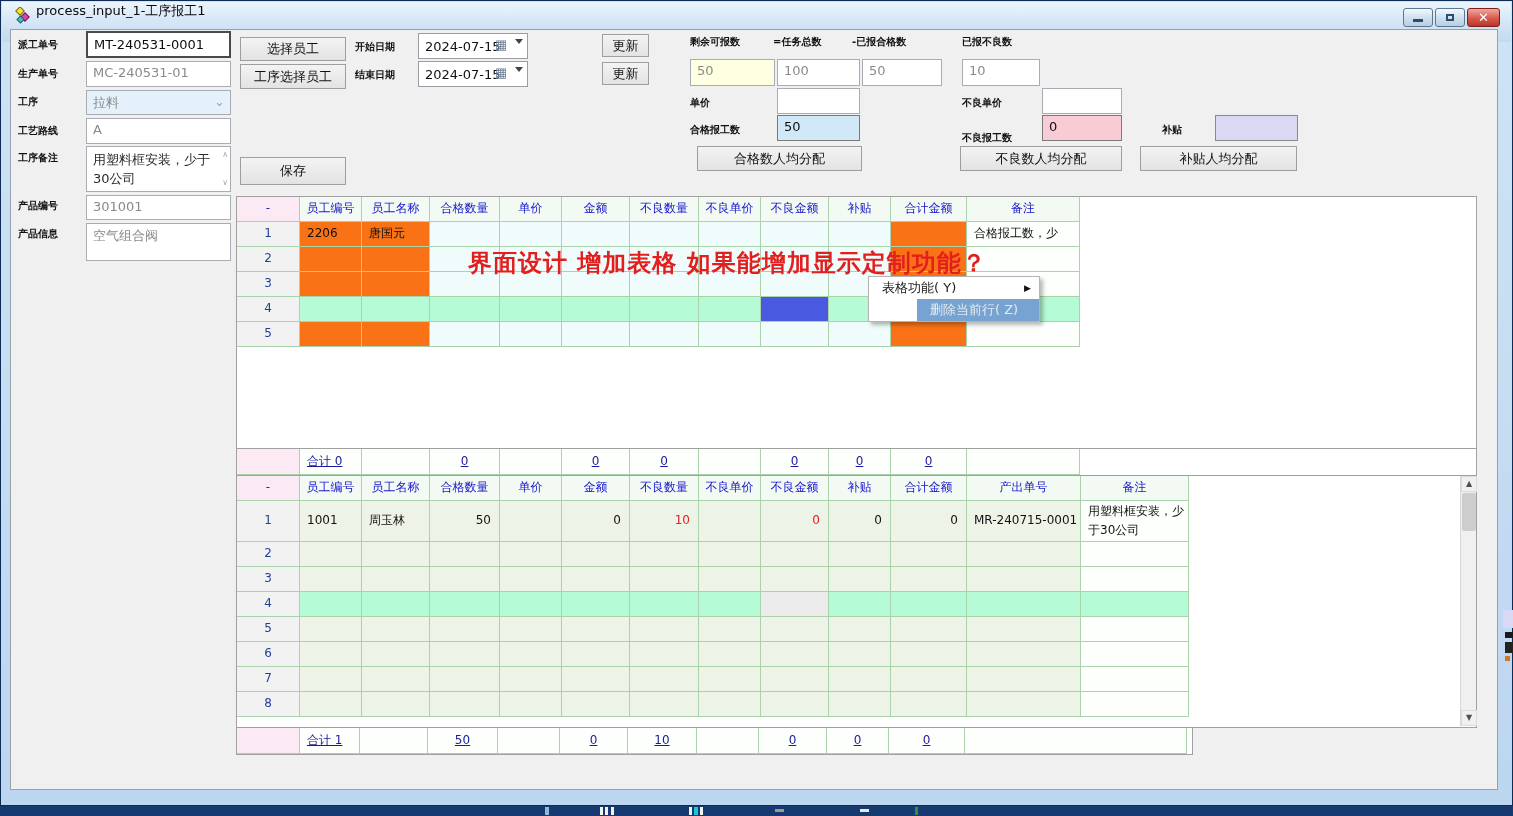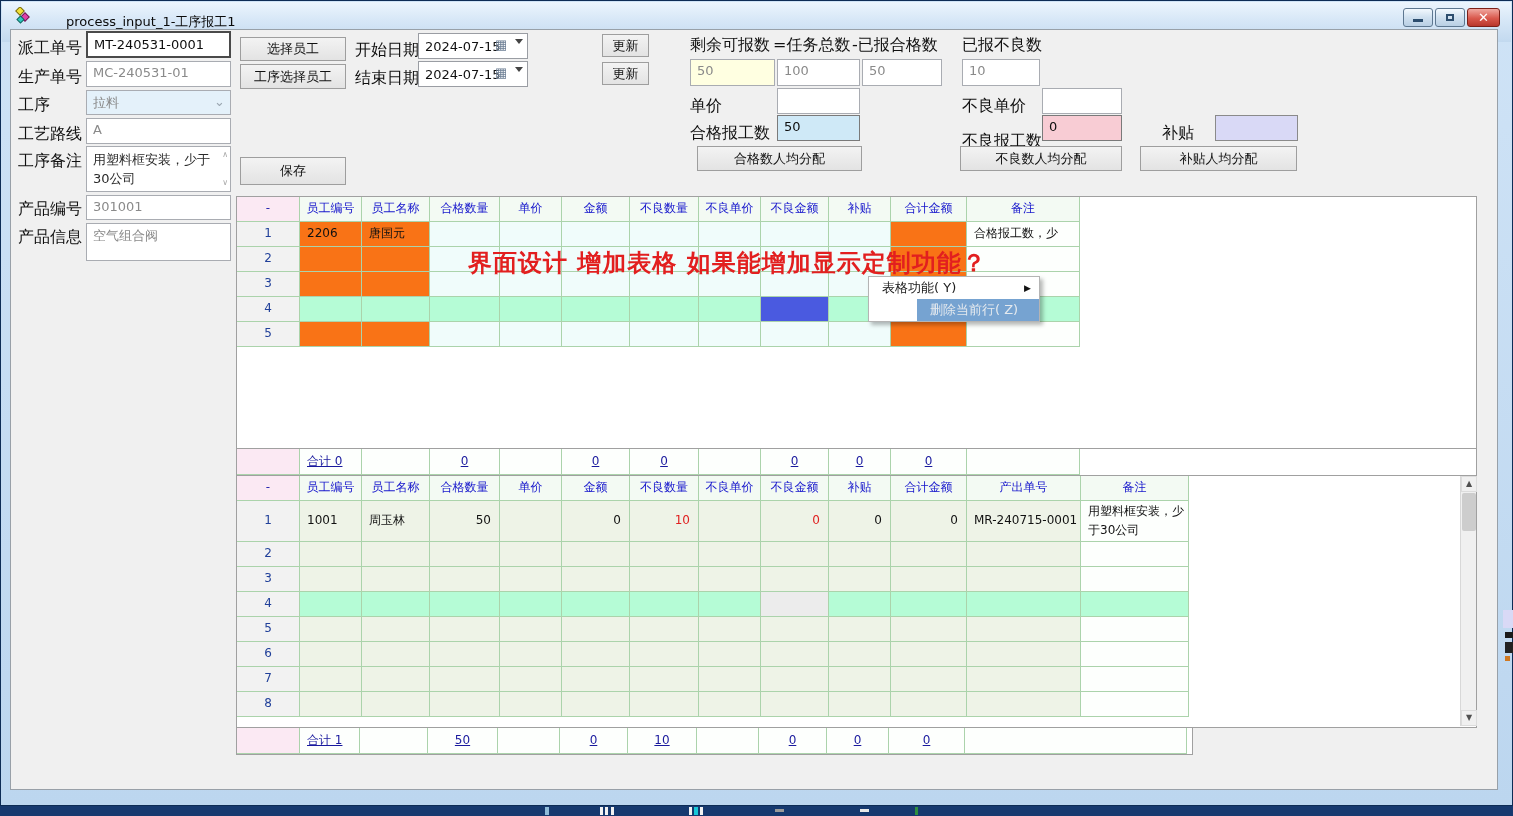--- a/index.html
+++ b/index.html
@@ -15,36 +15,36 @@
   .abs { position:absolute; }
 
   
   .desktop-strip { position:absolute; left:0; top:805px; width:1513px; height:11px; background:#16396f; }
   .desktop-strip span { position:absolute; top:2px; display:block; }
   .window { position:absolute; left:0; top:0; width:1513px; height:806px;
             background:linear-gradient(180deg,#cfe3f6 0%,#bcd6ef 100%);
             border:1px solid #0d2c55; }
   .titlebar { position:absolute; left:1px; top:1px; right:1px; height:40px;
               background:linear-gradient(180deg,#ecf5fd 0%,#d7e7f7 45%,#c2d9ef 100%);
-              display:flex; align-items:center;padding-left:30px; }
+              display:flex; align-items:flex-start; }
   .titlebar .title { margin-left:34px; font-size:13px; color:#0a0a0a; }
   .app-icon { position:absolute; left:12px; top:5px; width:18px; height:18px; }
   .client { position:absolute; left:9px; top:28px; width:1488px; height:761px;
             background:#f0f0f0; border:1px solid #98a0a8; }
 
   .winbtn { position:absolute; top:7px; height:19px; border:1px solid #5d7790; border-radius:3px;
             background:linear-gradient(180deg,#f3f9fe 0%,#cfe0ef 50%,#b9cfe4 100%);
             display:flex; align-items:center; justify-content:center;
             font-size:11px; color:#2c4d6e; font-weight:bold; cursor:pointer; }
   .winbtn.close { background:linear-gradient(180deg,#f0a8a0 0%,#d9584c 55%,#b8372c 100%);
                   border-color:#7c2018; color:#fff; }
   .restore-glyph { width:8px; height:7px; border:2px solid #2c4d6e; display:inline-block; }
 
   
-  .lbl { position:absolute; font-size:16px; color:#101010; white-space:nowrap; }
+  .lbl { position:absolute; font-size:10px; color:#101010; white-space:nowrap;font-weight:bold; }
   .field { position:absolute; background:#fff; border:1px solid #a9acb2; font-size:13px;
            color:#0d0d0d; padding:3px 6px 0 6px; overflow:hidden; white-space:nowrap; }
   .field.gray { color:#8a8a8a; }
   .btn { position:absolute; background:linear-gradient(180deg,#f3f3f3 0%,#e3e3e3 100%);
          border:1px solid #9e9e9e; font-size:13px; color:#111;
          display:flex; align-items:center; justify-content:center; cursor:pointer;
          font-family:inherit; }
   .combo-arrow { position:absolute; right:5px; top:3px; color:#9aa6b0; font-size:13px; }
   .mini-scroll { position:absolute; right:2px; font-size:8px; color:#a8a8a8; line-height:8px; }
 

